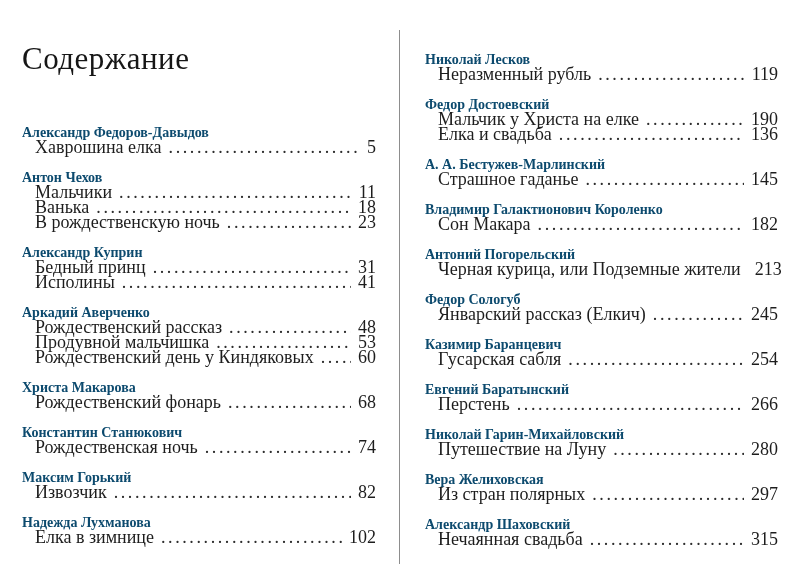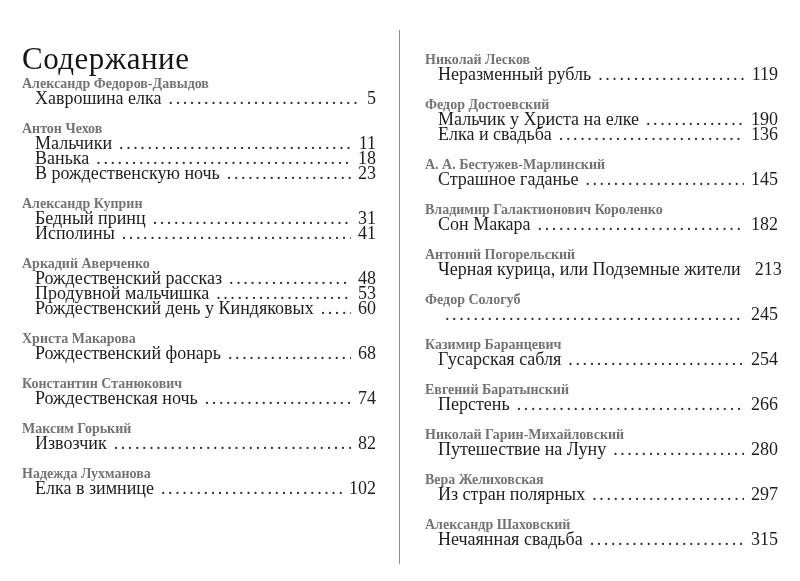--- a/index.html
+++ b/index.html
@@ -40,30 +40,31 @@
   h1.page-title {
     margin: 0;
     padding-top: 42px;
     font-size: 31px;
     line-height: 34px;
     font-weight: 400;
     letter-spacing: 0.5px;
     color: #161616;
   }
   .groups-left {
+    margin-top: 49px;
     font-family: Liberation Serif, serif;
   }
   .group + .group {
     margin-top: 15px;
   }
   .author {
     font-weight: 700;
     font-size: 14px;
     line-height: 15px;
-    color: #737373;
+    color: #0c4a6e;
     white-space: nowrap;
   }
   .entry {
     display: flex;
     font-size: 18px;
     line-height: 15px;
     padding-left: 13px;
   }
   .etitle {
     white-space: nowrap;
@@ -228,20 +229,21 @@
           <div class="author">Антоний Погорельский</div>
           <div class="entry">
             <span class="etitle">Черная курица, или Подземные жители</span>
             <span class="dots">..........................................................................................</span>
             <span class="pnum">213</span>
           </div>
         </div>
         <div class="group">
           <div class="author">Федор Сологуб</div>
           <div class="entry">
+            <span class="etitle">Январский рассказ (Елкич)</span>
             <span class="dots">..........................................................................................</span>
             <span class="pnum">245</span>
           </div>
         </div>
         <div class="group">
           <div class="author">Казимир Баранцевич</div>
           <div class="entry">
             <span class="etitle">Гусарская сабля</span>
             <span class="dots">..........................................................................................</span>
             <span class="pnum">254</span>

